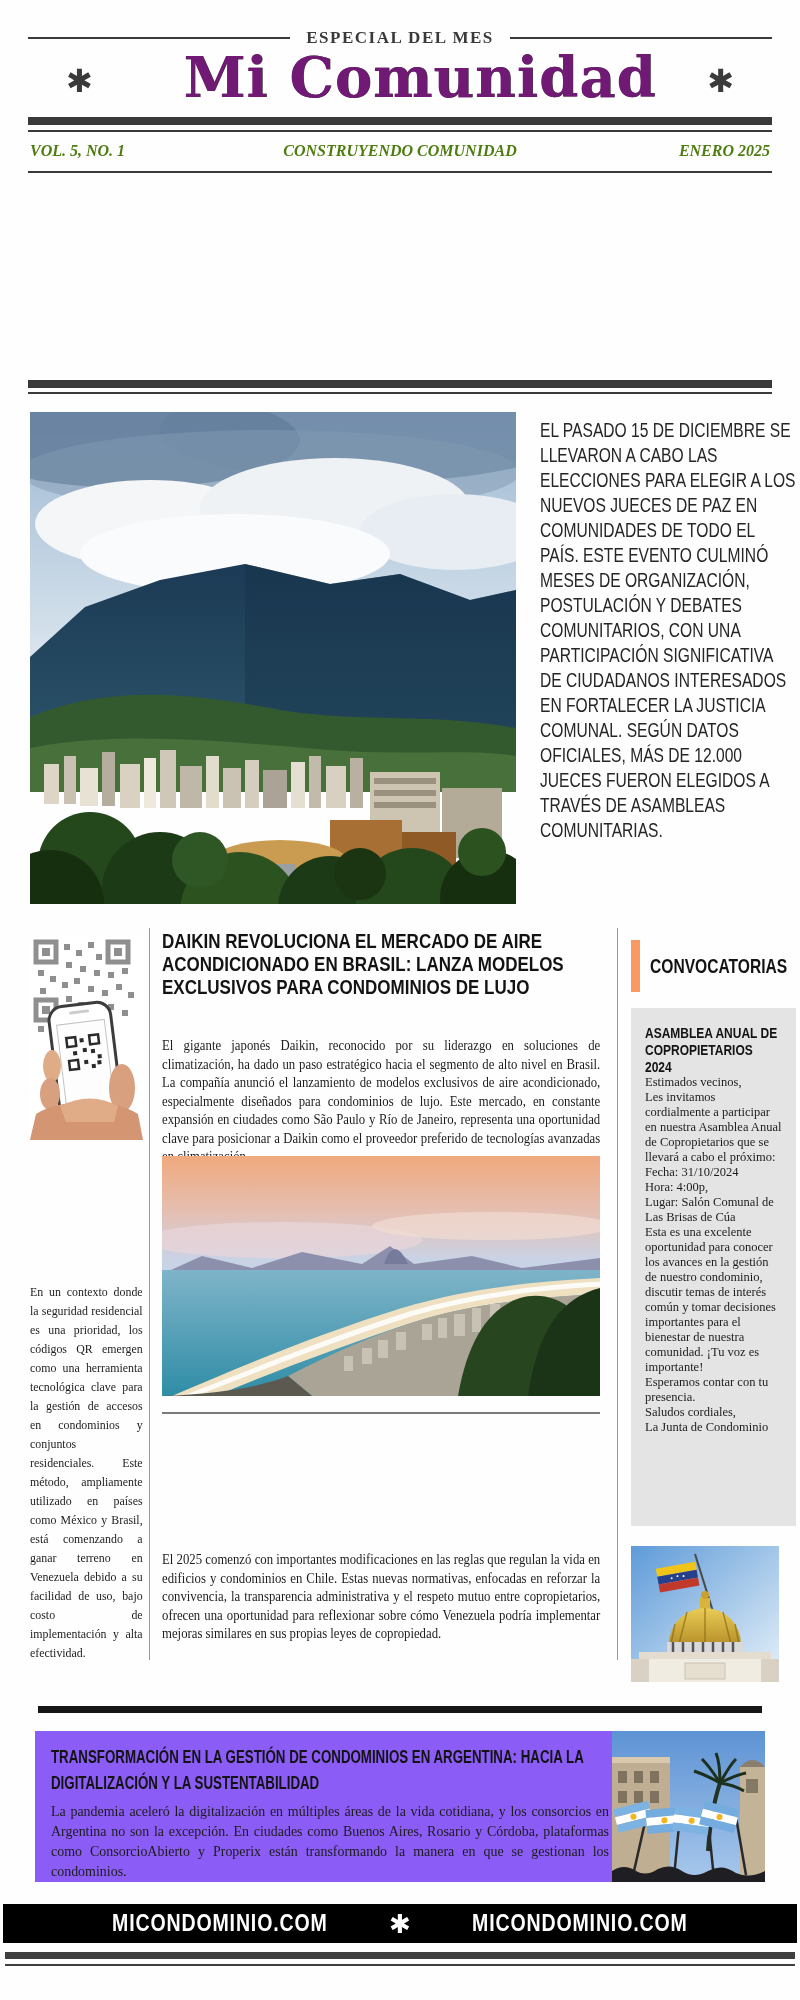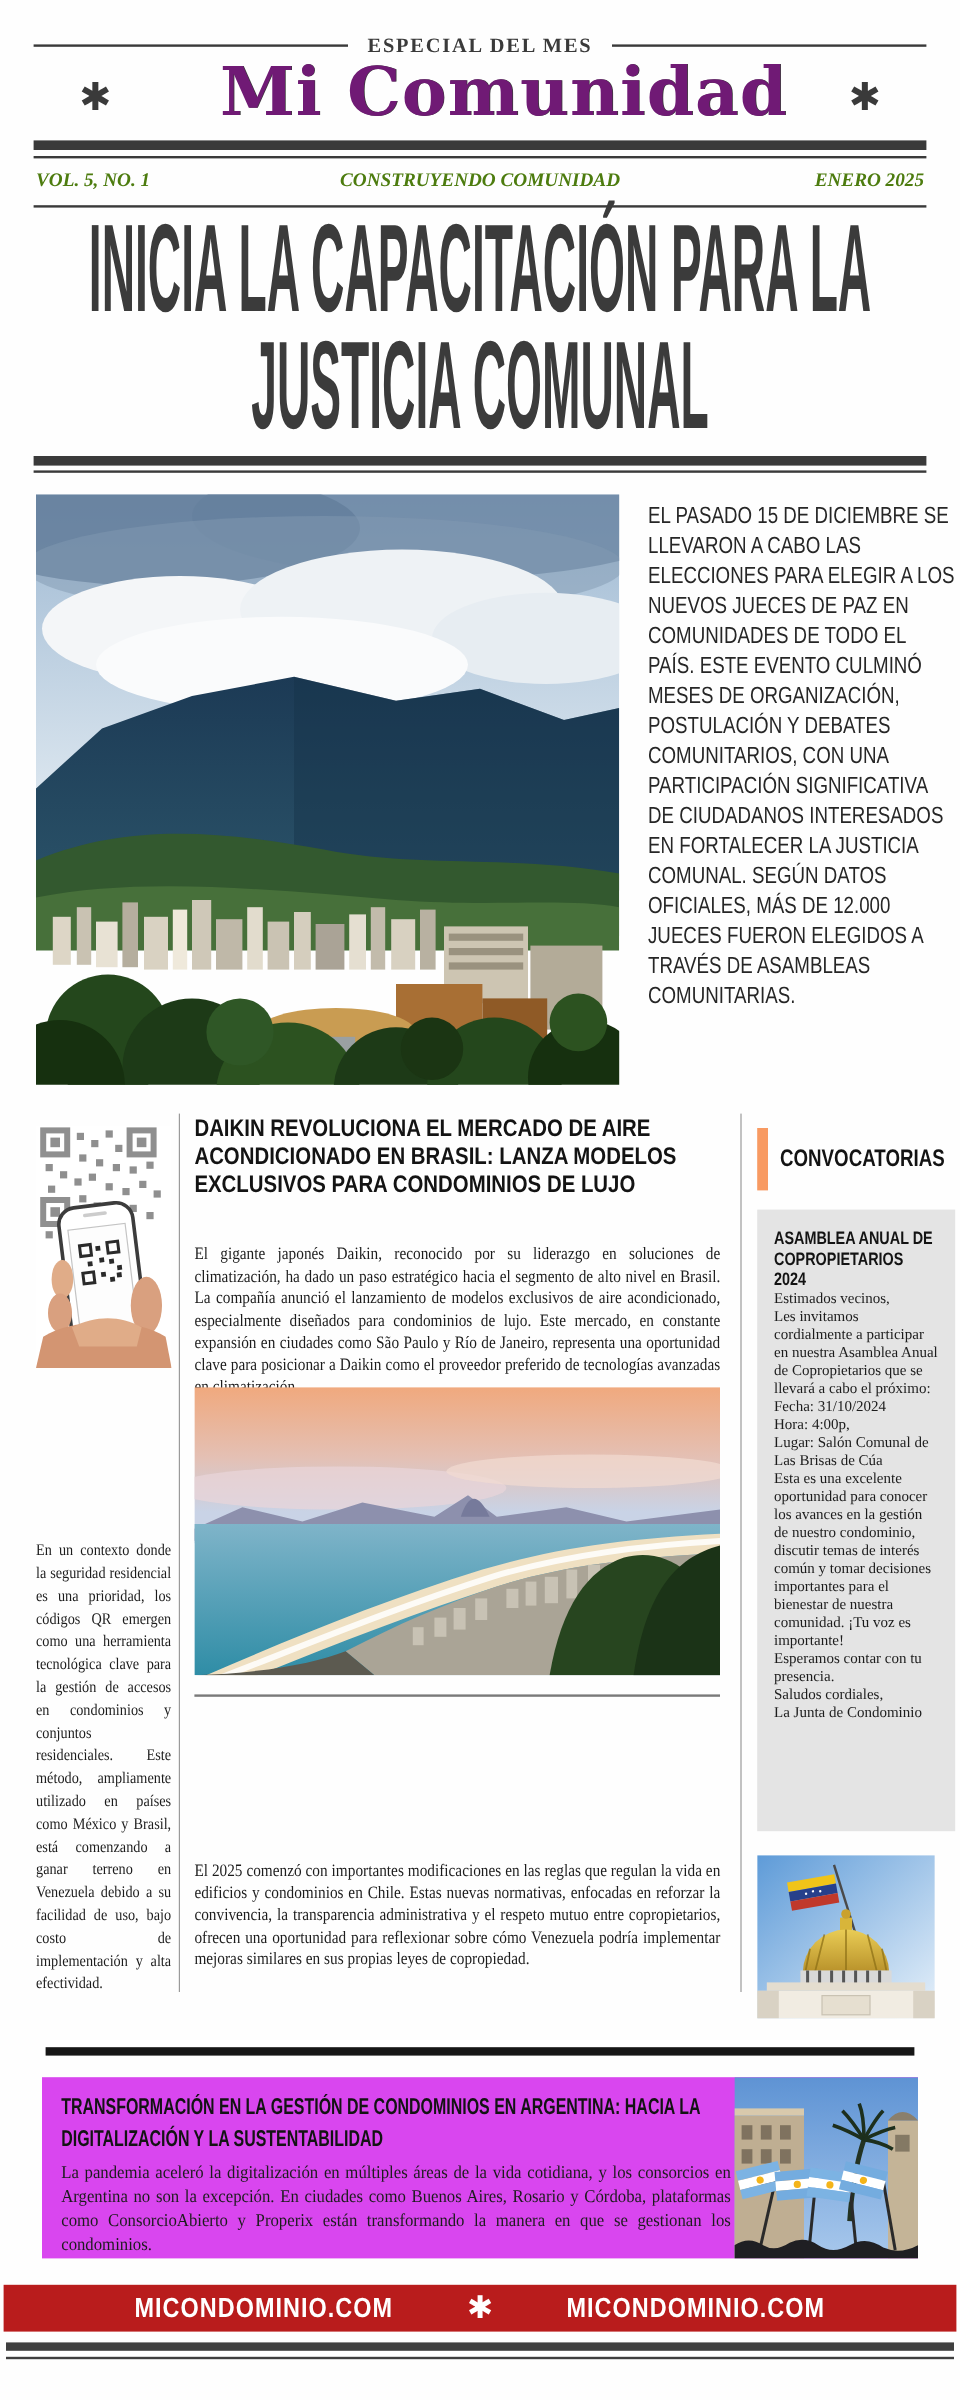--- a/index.html
+++ b/index.html
@@ -36,22 +36,22 @@
   .vdiv{width:1px;background:#9a9a9a;}
   
   .hcond{font-weight:700;color:#131313;}
   .body-ink{color:#1c1c1c;}
   
   .conv-header{top:940px;left:631px;width:166px;display:flex;align-items:center;}
   .conv-bar{width:9px;height:52px;margin-right:10px;}
   .conv-box{top:1008px;left:631px;width:165px;height:518px;background:#e4e4e4;box-sizing:border-box;
         padding:16px 14px;overflow:hidden;}
   
-  .arg-box{top:1731px;left:35px;width:730px;height:151px;background:#d946ef;}
-  .footer-bar{top:1904px;left:3px;right:3px;height:39px;background:#b91c1c;display:flex;
+  .arg-box{top:1731px;left:35px;width:730px;height:151px;background:#8b5cf6;}
+  .footer-bar{top:1904px;left:3px;right:3px;height:39px;background:#000000;display:flex;
         align-items:center;justify-content:center;gap:42px;}
   .footer-site{font-weight:700;font-size:23px;color:#ffffff;transform:scale(0.85,1);
         letter-spacing:1px;}
   .footer-sep{color:#ffffff;font-size:26px;font-family:"DejaVu Sans",sans-serif;}
 </style>
 </head>
 <body>
 
 <div id="page">
 
@@ -66,26 +66,20 @@
   <div class="abs rule" style="top:117px;left:28px;right:28px;height:8px;"></div>
   <div class="abs rule" style="top:130px;left:28px;right:28px;height:2px;"></div>
 
   <div class="abs info-row">
     <span class="info-left">VOL. 5, NO. 1</span>
     <span class="info-center">CONSTRUYENDO COMUNIDAD</span>
     <span class="info-right">ENERO 2025</span>
   </div>
   <div class="abs rule" style="top:171px;left:28px;right:28px;height:2px;"></div>
 
-  <div class="abs headline-wrap">
-    <div class="headline-inner sans sx">
-      <div>INICIA LA CAPACITACIÓN PARA LA</div>
-      <div>JUSTICIA COMUNAL</div>
-    </div>
-  </div>
   <div class="abs rule" style="top:380px;left:28px;right:28px;height:8px;"></div>
   <div class="abs rule" style="top:392px;left:28px;right:28px;height:2px;"></div>
 
   <svg class="abs" style="top:412px;left:30px;" width="486" height="492" viewBox="0 0 486 492">
     <defs>
       <linearGradient id="skyV" x1="0" y1="0" x2="0" y2="1">
         <stop offset="0" stop-color="#9db8d2"></stop>
           <stop offset="1" stop-color="#e2ebf2"></stop>
       </linearGradient>
       <linearGradient id="mountV" x1="0" y1="0" x2="0" y2="1">

